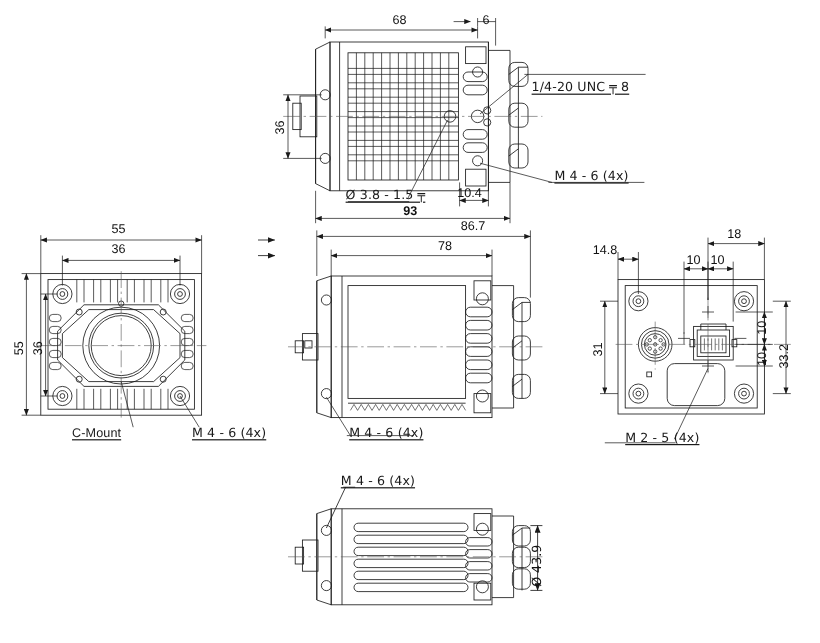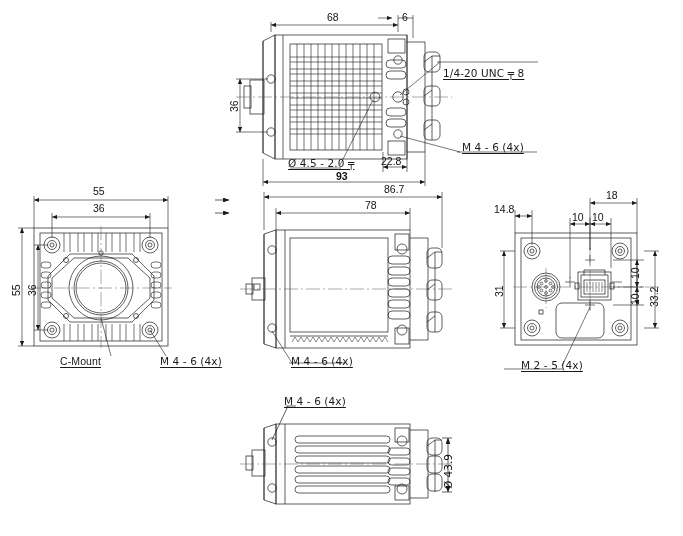--- a/index.html
+++ b/index.html
@@ -463,24 +463,24 @@
       <line x1="442" y1="492" x2="452" y2="492"></line>
       <line x1="448" y1="438" x2="448" y2="492" marker-start="url(#ahs)" marker-end="url(#ah)"></line>
     </g>
 
   </g>
 </svg>
 
 <div class="dim" style="left:327px;top:11px;">68</div>
 <div class="dim" style="left:402px;top:11px;">6</div>
 <div class="dim rot" style="left:228px;top:112px;">36</div>
-<div class="dim" style="left:381px;top:155px;">22.8</div>
+<div class="dim" style="left:381px;top:155px;">10.4</div>
 <div class="dim" style="left:336px;top:170px;font-weight:bold;">93</div>
 <div class="lbl u sym" style="left:443px;top:68px;">1/4-20 UNC ╤ 8</div>
-<div class="lbl u sym" style="left:288px;top:158px;">Ø 4.5 - 2.0 ╤</div>
+<div class="lbl u sym" style="left:288px;top:158px;">Ø 3.8 - 1.5 ╤</div>
 <div class="lbl u sym" style="left:462px;top:142px;">M 4 - 6 (4x)</div>
 
 <div class="dim" style="left:93px;top:185px;">55</div>
 <div class="dim" style="left:93px;top:202px;">36</div>
 <div class="dim rot" style="left:10px;top:296px;">55</div>
 <div class="dim rot" style="left:26px;top:296px;">36</div>
 <div class="lbl u" style="left:60px;top:356px;">C-Mount</div>
 <div class="lbl u sym" style="left:160px;top:356px;">M 4 - 6 (4x)</div>
 
 <div class="dim" style="left:340px;top:183px;padding-left:44px;">86.7</div>

